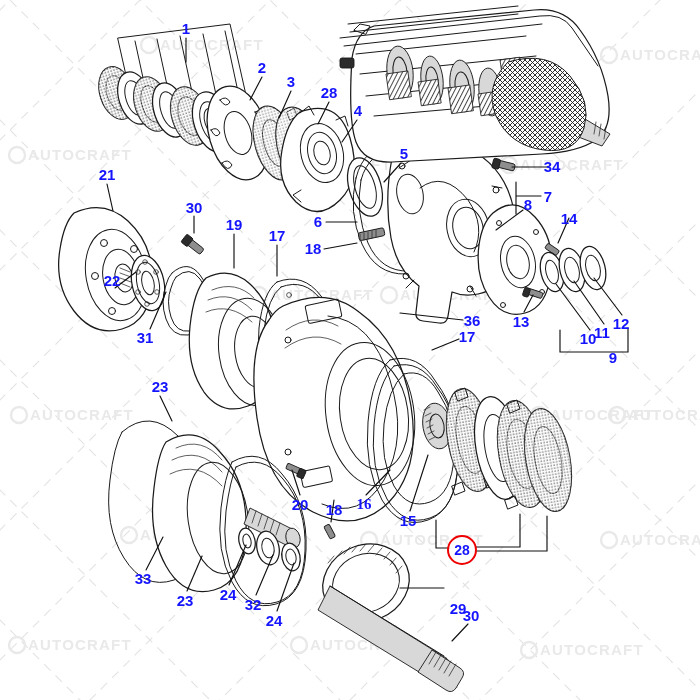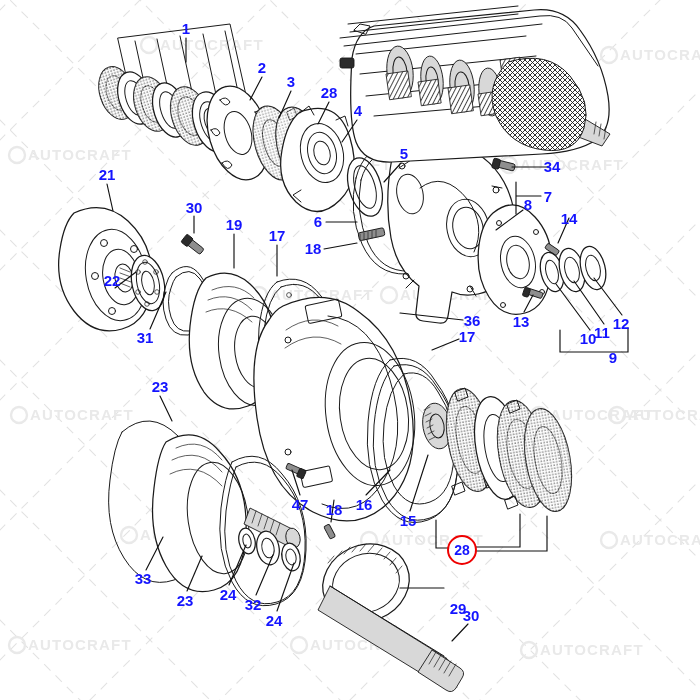--- a/index.html
+++ b/index.html
@@ -631,23 +631,23 @@
       <div class="callout" style="left: 112px; top: 280px;">22</div>
       <div class="callout" style="left: 145px; top: 337px;">31</div>
       <div class="callout" style="left: 521px; top: 321px;">13</div>
       <div class="callout" style="left: 588px; top: 338px;">10</div>
       <div class="callout" style="left: 602px; top: 332px;">11</div>
       <div class="callout" style="left: 621px; top: 323px;">12</div>
       <div class="callout" style="left: 613px; top: 357px;">9</div>
       <div class="callout" style="left: 472px; top: 320px;">36</div>
       <div class="callout" style="left: 467px; top: 336px;">17</div>
       <div class="callout" style="left: 160px; top: 386px;">23</div>
-      <div class="callout" style="left: 300px; top: 504px;">47</div>
+      <div class="callout" style="left: 300px; top: 504px;">20</div>
       <div class="callout" style="left: 334px; top: 509px;">18</div>
-      <div class="callout" style="left: 364px; top: 504px;">16</div>
+      <div class="callout" style="left: 364px; top: 504px; font-family: Liberation Serif, serif;">16</div>
       <div class="callout" style="left: 408px; top: 520px;">15</div>
       <div class="callout" style="left: 143px; top: 578px;">33</div>
       <div class="callout" style="left: 185px; top: 600px;">23</div>
       <div class="callout" style="left: 228px; top: 594px;">24</div>
       <div class="callout" style="left: 253px; top: 604px;">32</div>
       <div class="callout" style="left: 274px; top: 620px;">24</div>
       <div class="callout circled" style="left: 462px; top: 550px;">28</div>
       <div class="callout" style="left: 458px; top: 608px; text-align: center;">29</div>
       <div class="callout" style="left: 471px; top: 615px;">30</div>
     </div>

